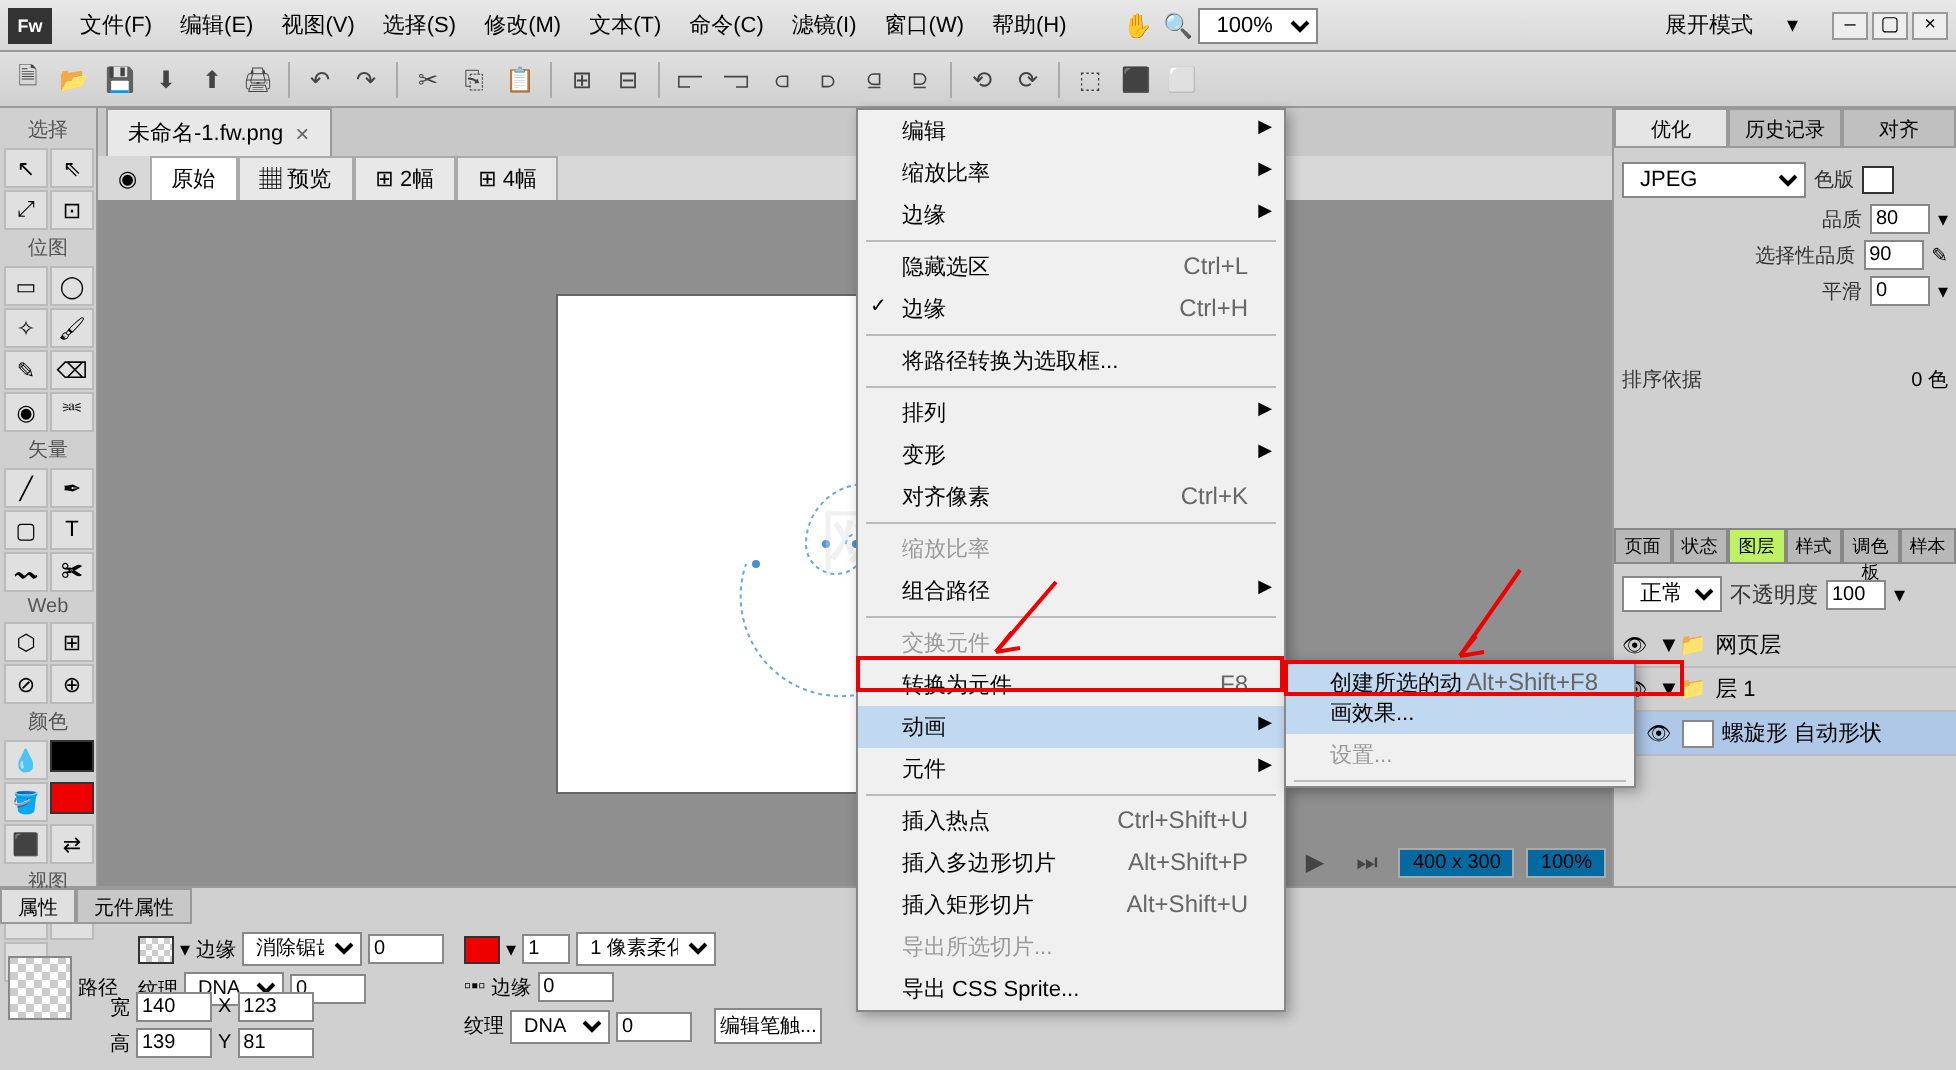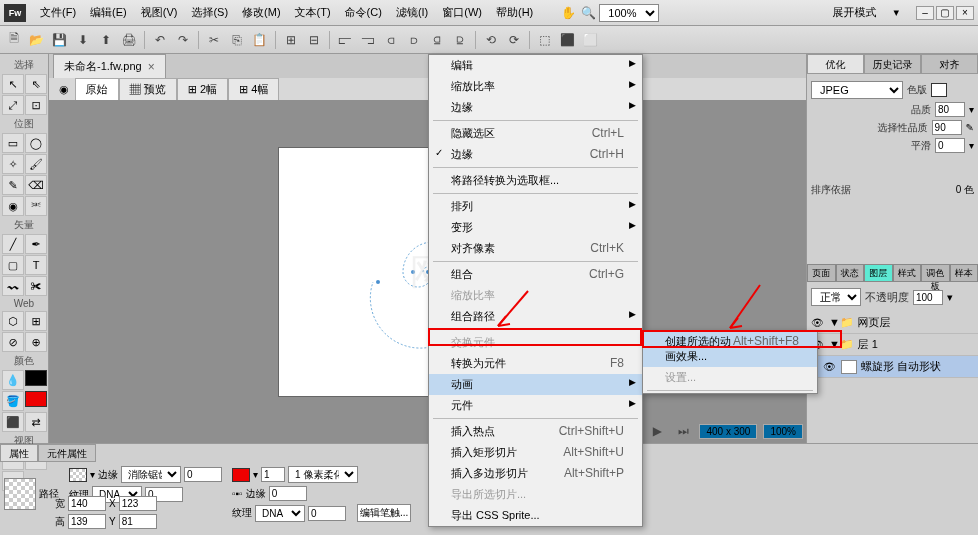--- a/index.html
+++ b/index.html
@@ -41,21 +41,21 @@
     .panel-tabs { display: flex; height: 20px; background: #c0c0c0; }
     .panel-tab { flex: 1; text-align: center; font-size: 10px; padding: 3px 2px; border: 1px solid #999; cursor: pointer; }
     .panel-tab.active { background: #e5e5e5; }
     .panel-body { padding: 4px; font-size: 10px; }
     .panel-row { display: flex; align-items: center; gap: 4px; margin: 3px 0; }
     .panel-row label { color: #333; }
     .panel-input { width: 30px; border: 1px solid #888; background: #fff; padding: 1px 2px; font-size: 10px; }
     .layers-panel { margin-top: 60px; }
     .layer-tabs { display: flex; height: 18px; background: #b8b8b8; }
     .layer-tab { flex: 1; font-size: 9px; text-align: center; border: 1px solid #888; padding: 2px 0; cursor: pointer; }
-    .layer-tab.active { background: #5eead4; }
+    .layer-tab.active { background: #bef264; }
     .layer-row { display: flex; align-items: center; gap: 4px; padding: 3px 4px; border-bottom: 1px solid #bbb; cursor: pointer; }
     .layer-row.selected { background: #b0c8e8; }
     .layer-eye { width: 14px; height: 12px; font-size: 10px; }
     .layer-thumb { width: 16px; height: 14px; border: 1px solid #888; background: #fff; }
     
     .context-menu { position: absolute; top: 54px; left: 428px; width: 215px; background: #f0f0f0; border: 1px solid #888; box-shadow: 2px 2px 6px rgba(0,0,0,0.3); z-index: 100; }
     .ctx-item { padding: 3px 18px 3px 22px; font-size: 11px; display: flex; justify-content: space-between; cursor: pointer; position: relative; }
     .ctx-item.disabled { color: #999; cursor: default; }
     .ctx-item.highlighted { background: #c0d8f0; }
     .ctx-item .arrow { position: absolute; right: 6px; font-size: 9px; }
@@ -328,24 +328,20 @@
     </div>
     <div class="ctx-item">
       <span>变形</span>
       <span class="arrow">▶</span>
     </div>
     <div class="ctx-item">
       <span>对齐像素</span>
       <span class="ctx-shortcut">Ctrl+K</span>
     </div>
     <div class="ctx-sep"></div>
-    <div class="ctx-item">
-      <span>组合</span>
-      <span class="ctx-shortcut">Ctrl+G</span>
-    </div>
     <div class="ctx-item disabled">
       <span>缩放比率</span>
     </div>
     <div class="ctx-item">
       <span>组合路径</span>
       <span class="arrow">▶</span>
     </div>
     <div class="ctx-sep"></div>
     <div class="ctx-item disabled">
       <span>交换元件</span>
@@ -361,26 +357,26 @@
     <div class="ctx-item">
       <span>元件</span>
       <span class="arrow">▶</span>
     </div>
     <div class="ctx-sep"></div>
     <div class="ctx-item">
       <span>插入热点</span>
       <span class="ctx-shortcut">Ctrl+Shift+U</span>
     </div>
     <div class="ctx-item">
+      <span>插入多边形切片</span>
+      <span class="ctx-shortcut">Alt+Shift+P</span>
+    </div>
+    <div class="ctx-item">
       <span>插入矩形切片</span>
       <span class="ctx-shortcut">Alt+Shift+U</span>
-    </div>
-    <div class="ctx-item">
-      <span>插入多边形切片</span>
-      <span class="ctx-shortcut">Alt+Shift+P</span>
     </div>
     <div class="ctx-item disabled">
       <span>导出所选切片...</span>
     </div>
     <div class="ctx-item">
       <span>导出 CSS Sprite...</span>
     </div>
   </div>
 <div class="submenu" id="submenu">
     <div class="ctx-item highlighted">

